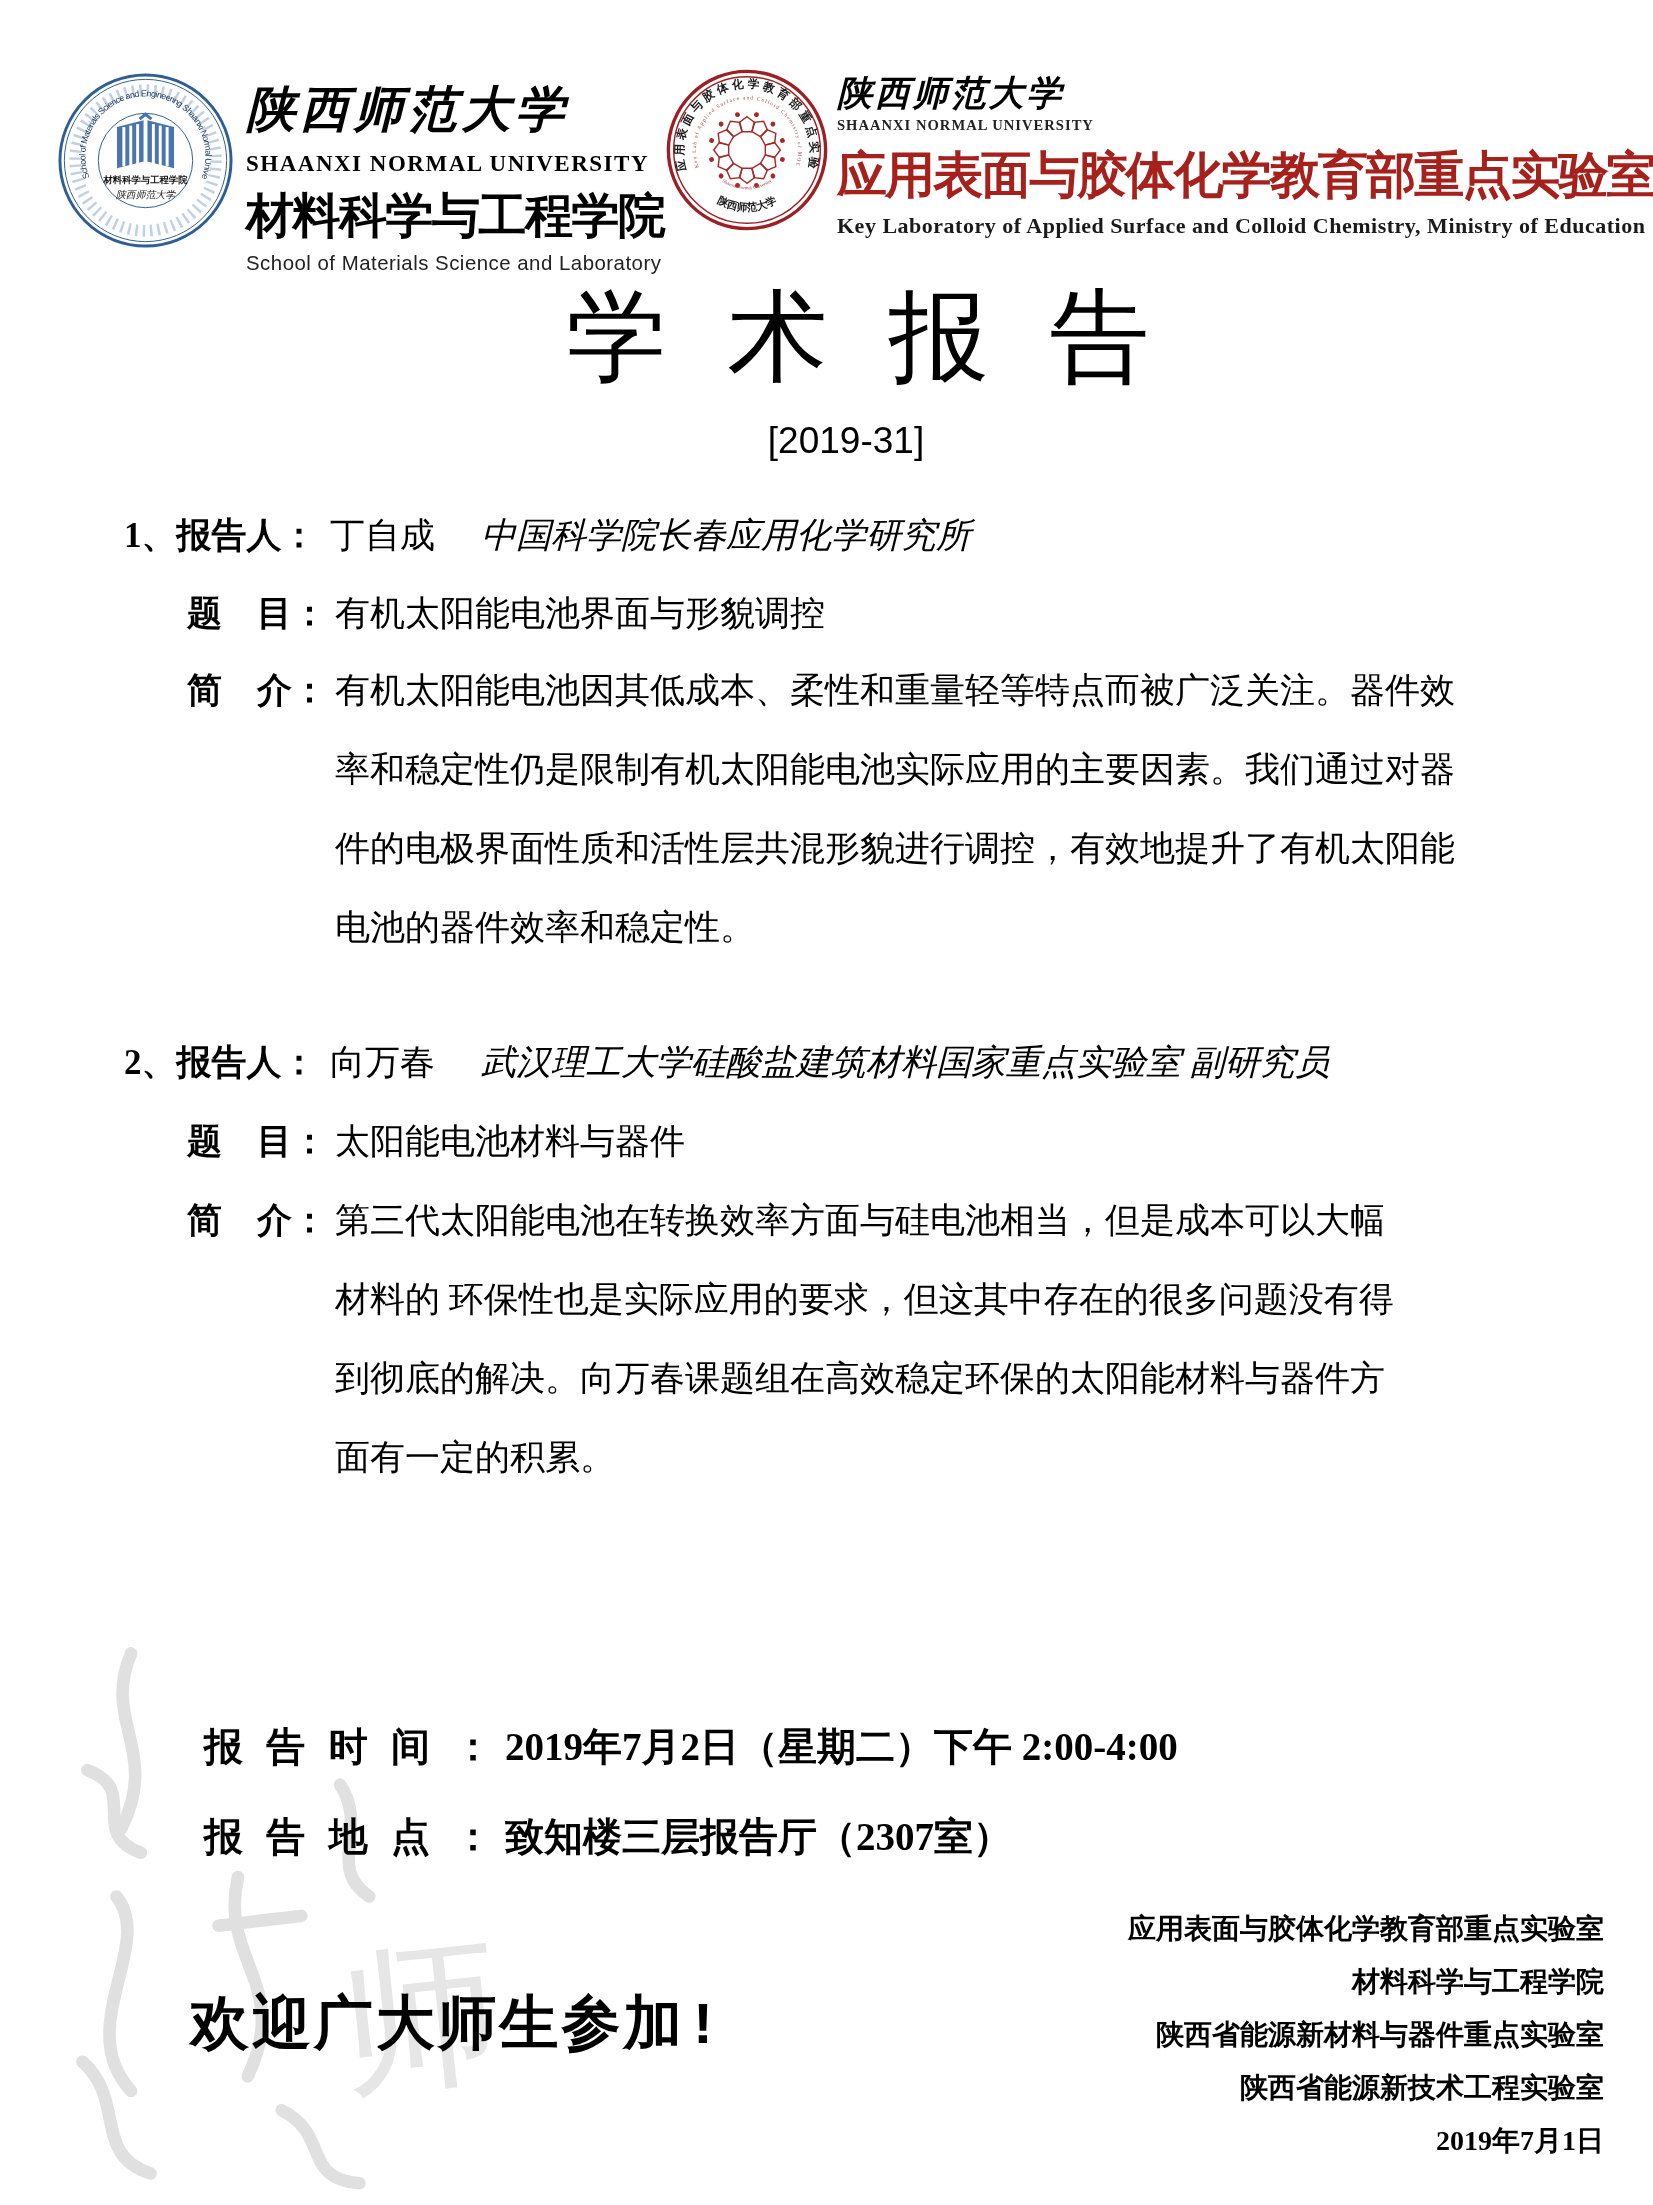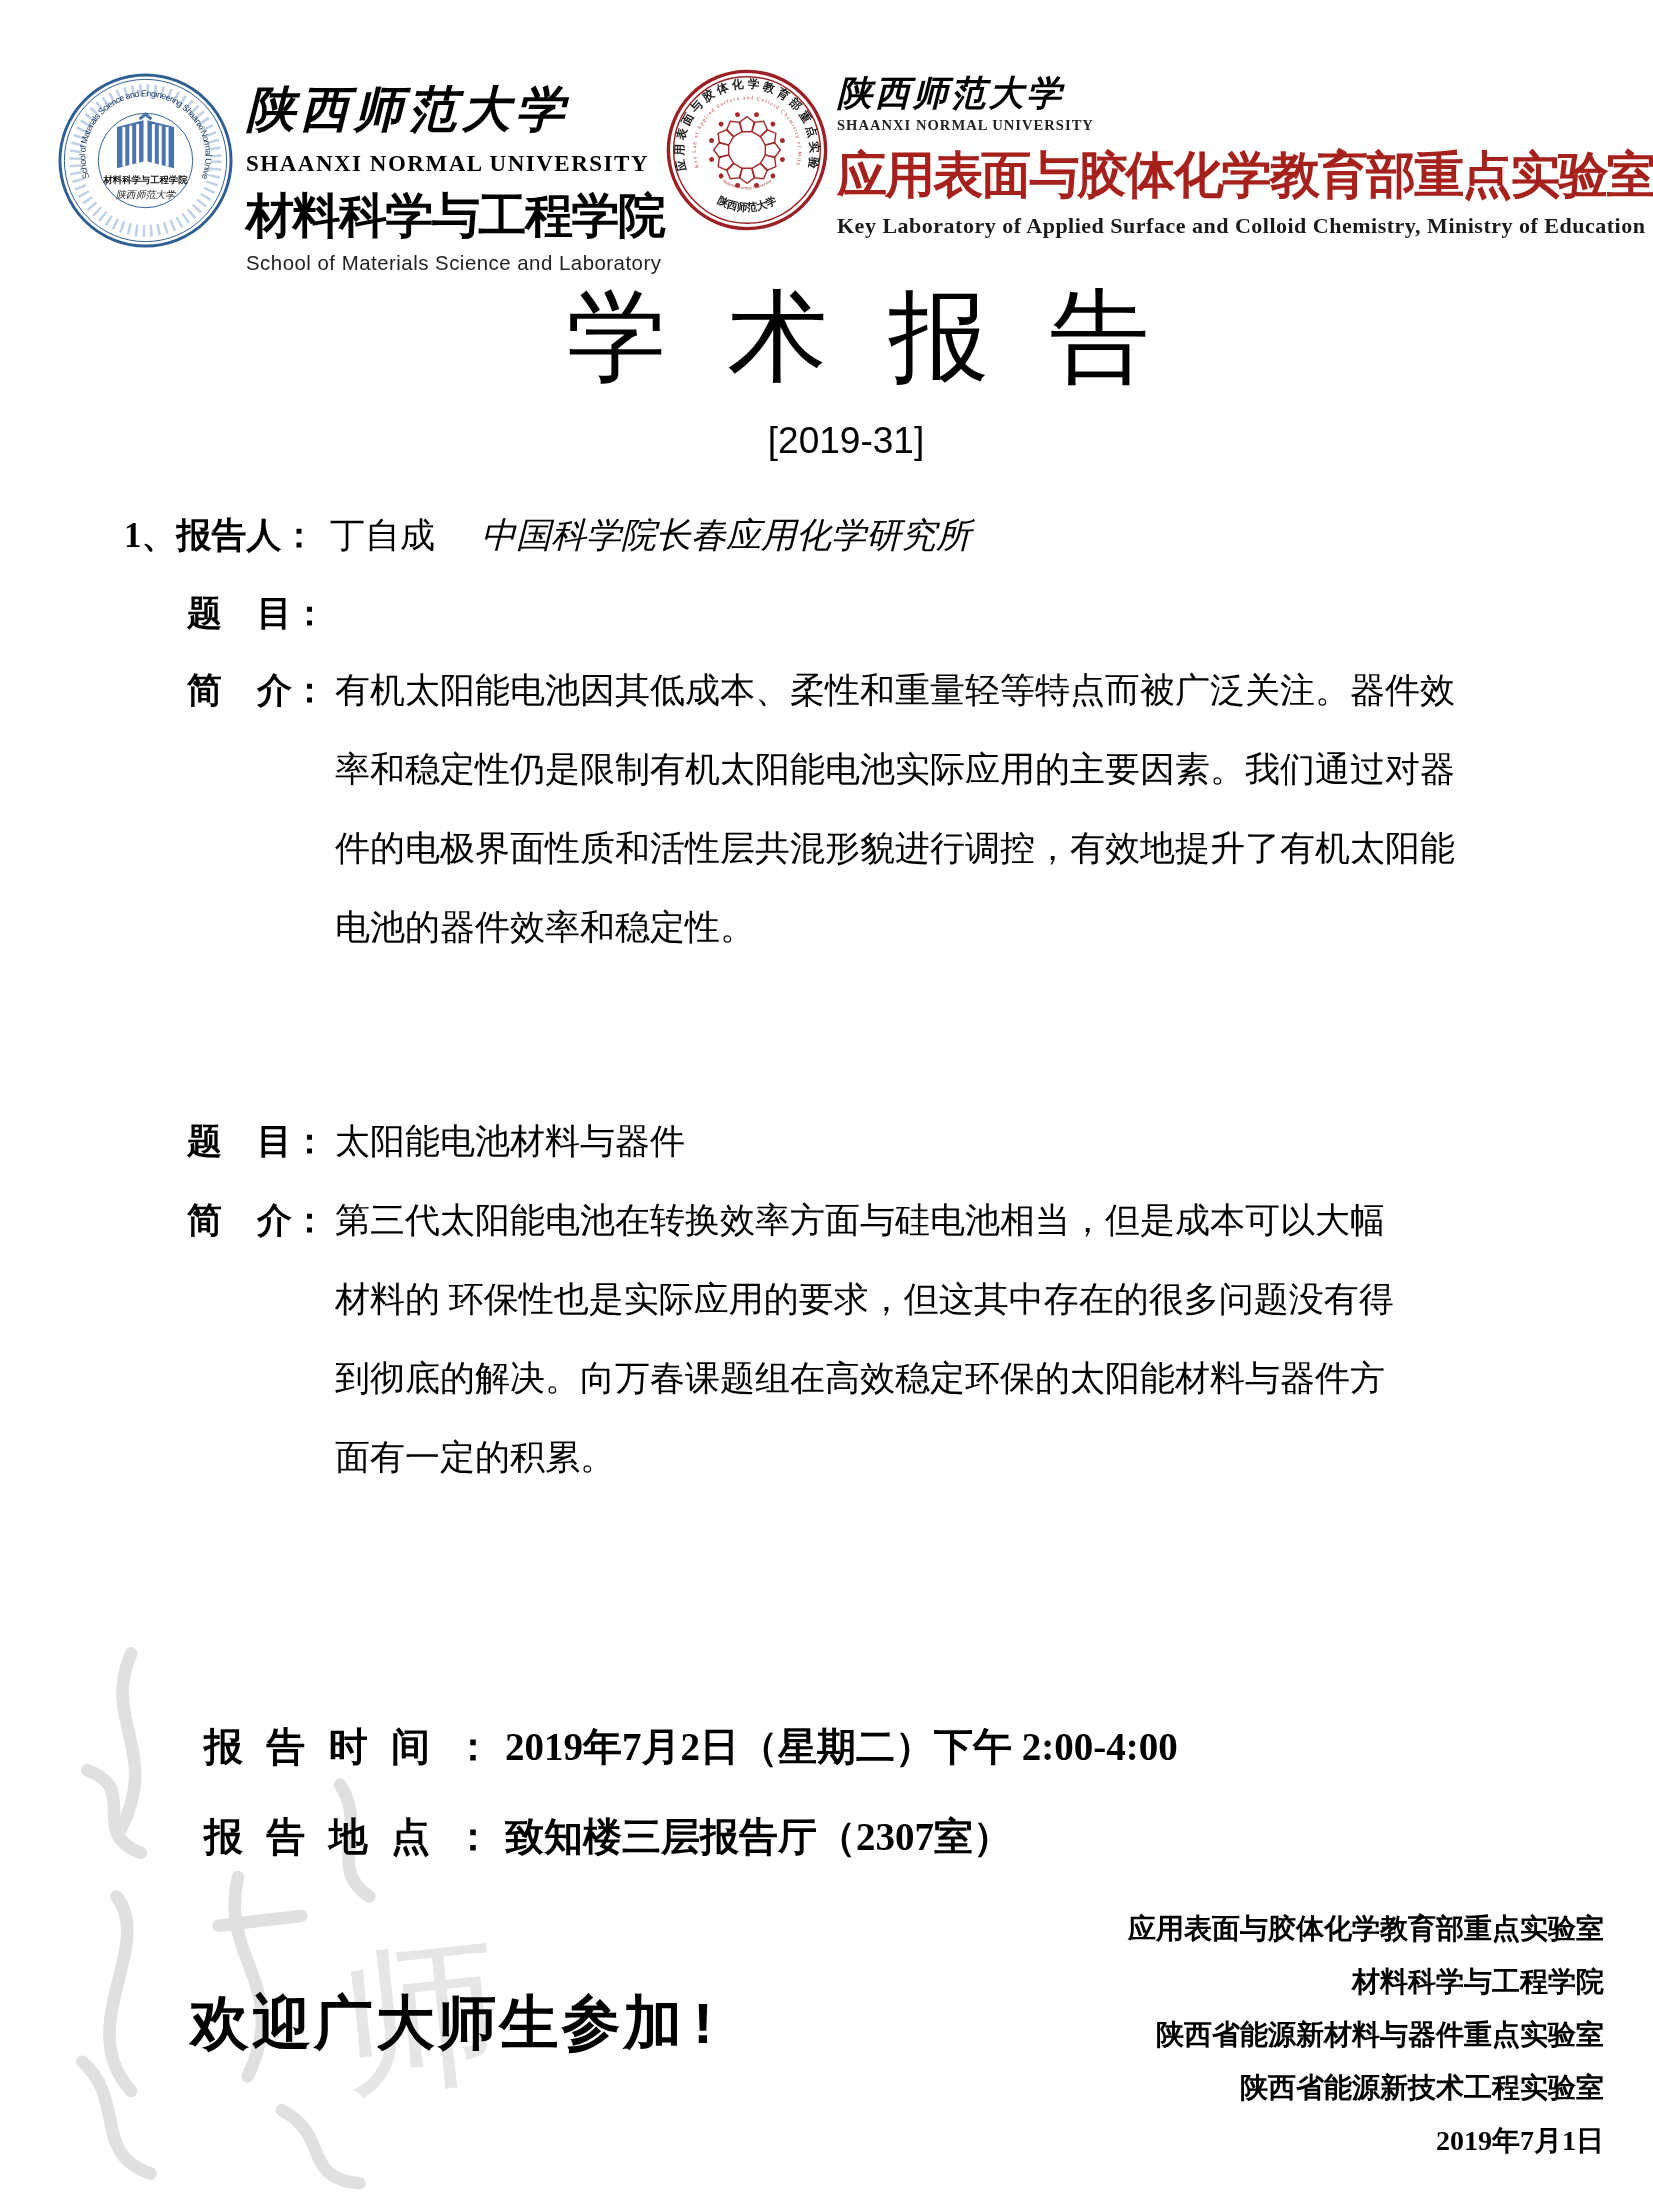--- a/index.html
+++ b/index.html
@@ -175,31 +175,37 @@
   </div>
 
   <div class="title">学 术 报 告</div>
   <div class="issue">[2019-31]</div>
 
   <div class="sechead" style="top:496px">
     <span class="num">1、</span><span class="blabel">报告人：</span><span class="spk">丁自成</span><span class="aff">中国科学院长春应用化学研究所</span>
   </div>
   <div class="row" style="top:574px">
     <span class="plabel">题　目：</span>
+    <div class="plines">
+        <div class="bline">有机太阳能电池界面与形貌调控</div>
+      </div>
   </div>
   <div class="para" style="top:651px">
     <span class="plabel">简　介：</span>
     <div class="plines">
       <div class="bline">有机太阳能电池因其低成本、柔性和重量轻等特点而被广泛关注。器件效</div>
       <div class="bline">率和稳定性仍是限制有机太阳能电池实际应用的主要因素。我们通过对器</div>
       <div class="bline">件的电极界面性质和活性层共混形貌进行调控，有效地提升了有机太阳能</div>
       <div class="bline">电池的器件效率和稳定性。</div>
     </div>
   </div>
 
+  <div class="sechead" style="top:1023px">
+    <span class="num">2、</span><span class="blabel">报告人：</span><span class="spk">向万春</span><span class="aff">武汉理工大学硅酸盐建筑材料国家重点实验室 副研究员</span>
+  </div>
   <div class="row" style="top:1102px">
     <span class="plabel">题　目：</span>
     <div class="plines">
         <div class="bline">太阳能电池材料与器件</div>
       </div>
   </div>
   <div class="para" style="top:1181px">
     <span class="plabel">简　介：</span>
     <div class="plines">
       <div class="bline">第三代太阳能电池在转换效率方面与硅电池相当，但是成本可以大幅</div>

